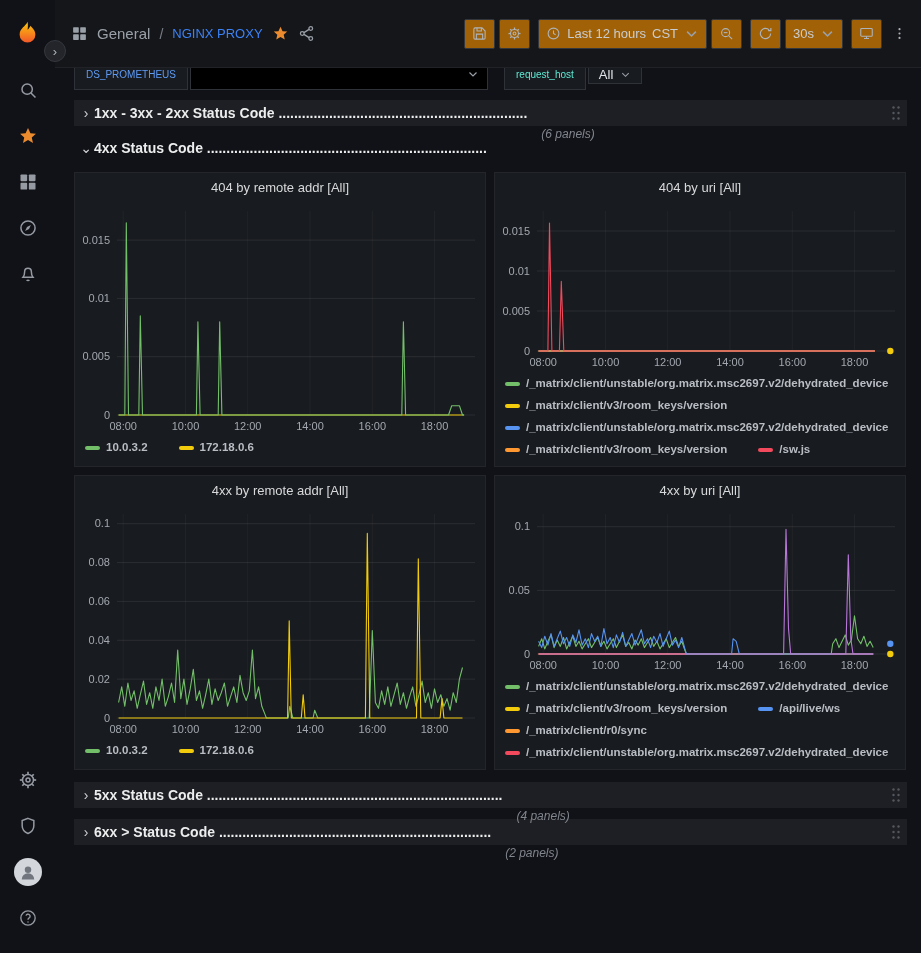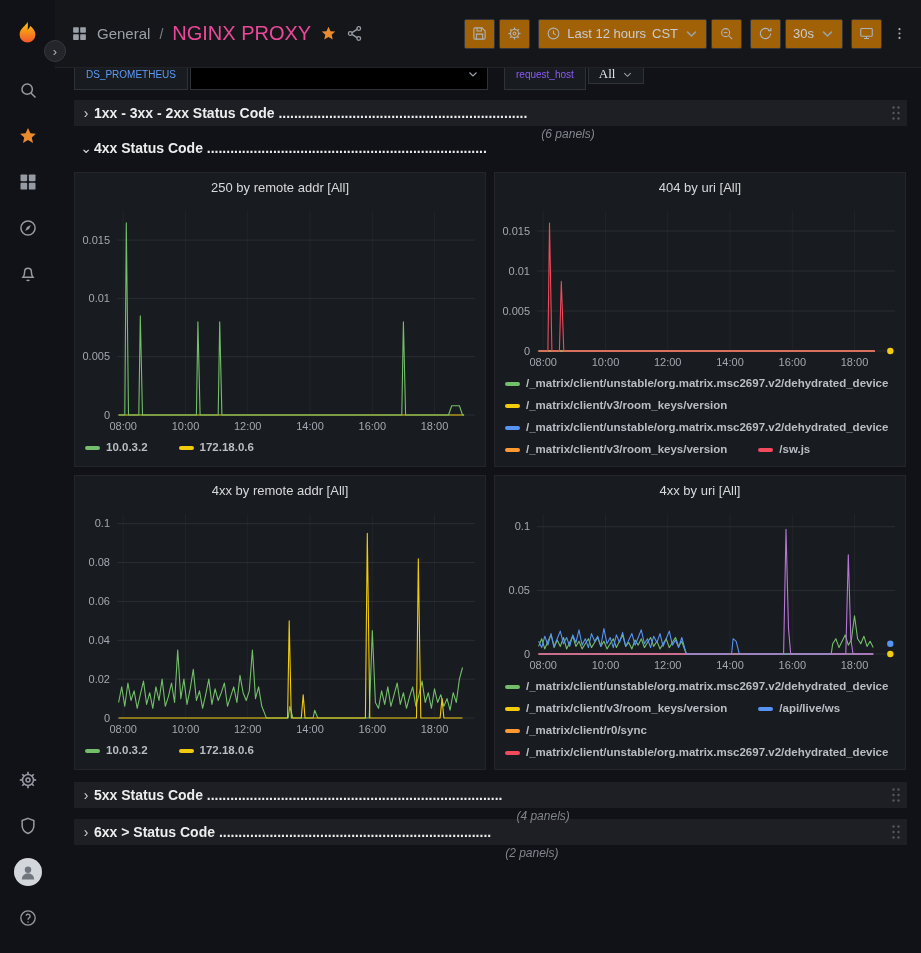--- a/index.html
+++ b/index.html
@@ -18,40 +18,40 @@
     align-items:center;justify-content:center;overflow:hidden;}
   .sidebar-expand{position:absolute;left:44px;top:40px;width:22px;height:22px;border-radius:50%;
     background:#23252b;border:1px solid #35383f;color:#aeb4bc;font-size:13px;line-height:19px;
     text-align:center;z-index:6;cursor:pointer;padding:0;}
   
   .topbar{position:absolute;left:55px;top:0;width:866px;height:68px;background:#15161a;
     border-bottom:1px solid #202227;display:flex;align-items:center;padding:0 12px 0 16px;z-index:2;}
   .crumb{display:flex;align-items:center;gap:9px;flex:1;min-width:0;}
   .crumb .sec{color:#9aa0a8;font-size:15px;}
   .crumb .sep{color:#7b7f87;font-size:14px;}
-  .crumb .ttl{color:#ec4899;font-size:20px;font-weight:500;}
+  .crumb .ttl{color:#3b82f6;font-size:13px;font-weight:500;}
   .crumb svg{flex:none;}
   .actions{display:flex;align-items:center;gap:8px;}
   .btn{display:inline-flex;align-items:center;gap:6px;height:30px;padding:0 7px;background:#a16207;
     border:1px solid #33363d;border-radius:2px;color:#aeb4bc;font-size:13px;cursor:pointer;white-space:nowrap;}
   .btn svg{width:15px;height:15px;}
   .btn .lbl{color:#c9ccd1;}
   .btn.plain{border:none;background:transparent;padding:0 2px;}
   .grp{display:flex;gap:4px;}
   
   .content{position:absolute;left:55px;top:52px;width:866px;height:901px;padding:6px 14px 0 19px;overflow:hidden;}
   .varbar{display:flex;align-items:center;margin-bottom:10px;}
   .chip{height:32px;border:1px solid #2f3238;background:#181b20;display:flex;align-items:center;
     padding:0 11px;font-size:10px;cursor:pointer;}
   .chip.ds{color:#5e9bf5;font-weight:500;}
-  .chip.rh{color:#8b5cf6;font-weight:500;margin-left:16px;}
+  .chip.rh{color:#5eead4;font-weight:500;margin-left:16px;}
   .valbox{height:32px;width:298px;background:#000;border:1px solid #2f3238;margin-left:2px;
     display:flex;align-items:center;justify-content:flex-end;padding:0 8px;cursor:pointer;}
   .selbox{height:19px;border:1px solid #2f3238;background:#181b20;display:flex;align-items:center;
-    gap:7px;padding:0 10px;margin-left:2px;color:#e3e6ea;font-size:13px;cursor:pointer;font-family:Liberation Serif, serif;}
+    gap:7px;padding:0 10px;margin-left:2px;color:#e3e6ea;font-size:13px;cursor:pointer;}
   
   .rowhdr{display:flex;align-items:center;height:26px;padding:0 6px 0 4px;cursor:pointer;}
   .rowhdr.strip{background:#1d1f24;margin-bottom:10px;}
   .rowhdr.open{background:transparent;height:24px;margin:4px 0 12px;}
   .rowhdr .chev{color:#cfd2d6;font-size:14px;width:16px;text-align:center;flex:none;}
   .rowhdr .rt{color:#eceded;font-size:14px;font-weight:700;white-space:nowrap;overflow:hidden;
     text-overflow:clip;max-width:560px;}
   .rowhdr .cnt{color:#81858d;font-size:12px;font-style:italic;margin-left:14px;flex:none;margin-top:42px;}
   .rowhdr .spacer{flex:1;}
   .drag{flex:none;opacity:.8;cursor:grab;}
@@ -290,21 +290,21 @@
   </div>
 
   <div class="rowhdr open">
     <span class="chev">⌄</span>
     <span class="rt">4xx Status Code ........................................................................</span>
   </div>
 
   <div class="grid">
 
     <div class="panel">
-      <div class="panel-title">250 by remote addr [All]</div>
+      <div class="panel-title">404 by remote addr [All]</div>
       <div class="chart"><svg xmlns="http://www.w3.org/2000/svg" width="410" height="232">
             <line x1="42" x2="400" y1="212.0" y2="212.0" stroke="rgba(204,204,220,0.10)"></line>
             <text class="tk" x="35" y="215.5" text-anchor="end">0</text>
             <line x1="42" x2="400" y1="153.7" y2="153.7" stroke="rgba(204,204,220,0.10)"></line>
             <text class="tk" x="35" y="157.2" text-anchor="end">0.005</text>
             <line x1="42" x2="400" y1="95.4" y2="95.4" stroke="rgba(204,204,220,0.10)"></line>
             <text class="tk" x="35" y="98.9" text-anchor="end">0.01</text>
             <line x1="42" x2="400" y1="37.1" y2="37.1" stroke="rgba(204,204,220,0.10)"></line>
             <text class="tk" x="35" y="40.6" text-anchor="end">0.015</text>
             <line x1="48.2" x2="48.2" y1="8" y2="212" stroke="rgba(204,204,220,0.05)"></line>

